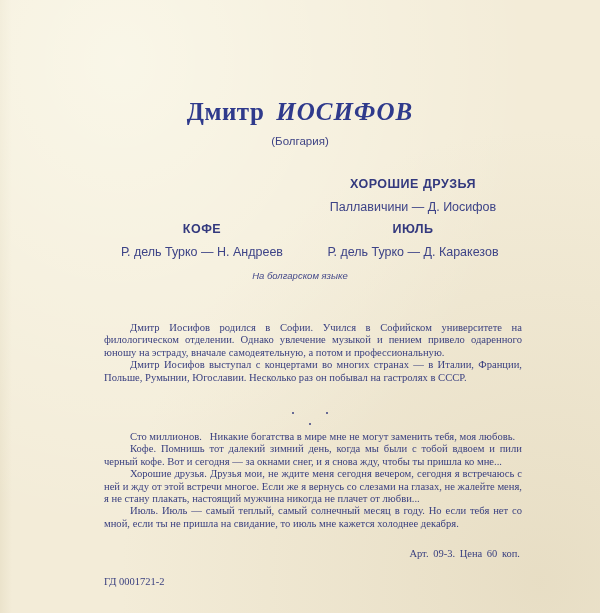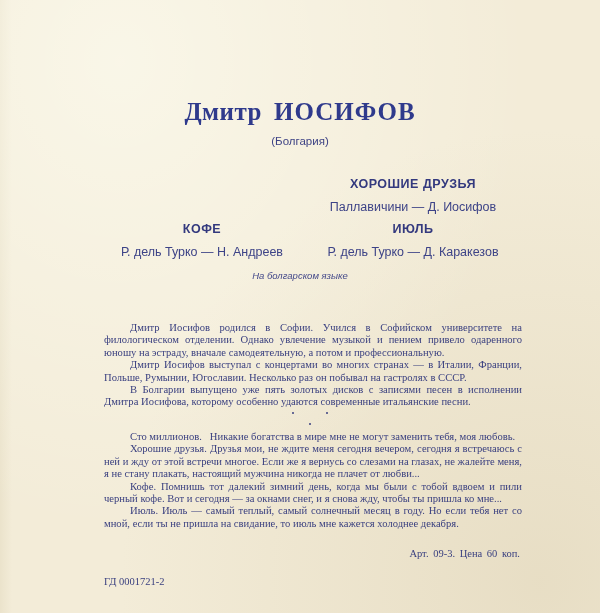--- a/index.html
+++ b/index.html
@@ -12,21 +12,21 @@
         linear-gradient(90deg, rgba(220,210,180,0.35) 0px, rgba(220,210,180,0) 12px);
       position: relative;
       font-family: "Liberation Serif", "DejaVu Serif", serif;
       color: #3a3f78;
     }
     .page { position: absolute; left: 0; top: 0; width: 600px; height: 613px; }
     .title {
       position: absolute; top: 98px; left: 0; width: 600px; text-align: center;
       font-size: 25px; font-weight: bold; color: #2f3a8c; letter-spacing: 0.5px;
     }
-    .title .last { letter-spacing: 1px; margin-left: 12px; }
+    .title .last { letter-spacing: 1px; margin-left: 12px; font-style: italic; }
     .country {
       position: absolute; top: 135px; left: 0; width: 600px; text-align: center;
       font-family: "Liberation Sans", "DejaVu Sans", sans-serif;
       font-size: 11.5px; color: #3e4385;
     }
     .song { position: absolute; text-align: center; width: 220px; }
     .song .name {
       font-family: "Liberation Sans", "DejaVu Sans", sans-serif;
       font-weight: bold; font-size: 12.5px; color: #33397e; letter-spacing: 0.5px;
     }
@@ -82,32 +82,31 @@
   <div class="song" style="top:222px; left:303px;">
     <div class="name">ИЮЛЬ</div>
     <div class="credit">Р. дель Турко — Д. Каракезов</div>
   </div>
 
   <div class="lang">На болгарском языке</div>
 
   <div class="bio">
     <p>Дмитр Иосифов родился в Софии. Учился в Софийском университете на филологическом отделении. Однако увлечение музыкой и пением привело одаренного юношу на эстраду, вначале самодеятельную, а потом и профессиональную.</p>
     <p>Дмитр Иосифов выступал с концертами во многих странах — в Италии, Франции, Польше, Румынии, Югославии. Несколько раз он побывал на гастролях в СССР.</p>
-    <p>В Болгарии выпущено уже пять золотых дисков с записями песен в исполнении Дмитра Иосифова, которому особенно удаются современные итальянские песни.</p>
   </div>
 
   <div class="dots">
     <span class="dot" style="left:292px; top:4px;"></span>
     <span class="dot" style="left:326px; top:4px;"></span>
     <span class="dot" style="left:309px; top:15px;"></span>
   </div>
 
   <div class="lyrics">
     <p><span class="lt">Сто миллионов.</span>&nbsp;&nbsp;&nbsp;<span>Никакие богатства в мире мне не могут заменить тебя, моя любовь.</span></p>
+    <p><span class="lt">Кофе.</span> <span>Помнишь тот далекий зимний день, когда мы были с тобой вдвоем и пили черный кофе. Вот и сегодня — за окнами снег, и я снова жду, чтобы ты пришла ко мне...</span></p>
     <p><span class="lt">Хорошие друзья.</span> <span>Друзья мои, не ждите меня сегодня вечером, сегодня я встречаюсь с ней и жду от этой встречи многое. Если же я вернусь со слезами на глазах, не жалейте меня, я не стану плакать, настоящий мужчина никогда не плачет от любви...</span></p>
-    <p><span class="lt">Кофе.</span> <span>Помнишь тот далекий зимний день, когда мы были с тобой вдвоем и пили черный кофе. Вот и сегодня — за окнами снег, и я снова жду, чтобы ты пришла ко мне...</span></p>
     <p><span class="lt">Июль.</span> <span>Июль — самый теплый, самый солнечный месяц в году. Но если тебя нет со мной, если ты не пришла на свидание, то июль мне кажется холоднее декабря.</span></p>
   </div>
 
   <div class="footer-left">ГД 0001721-2</div>
   <div class="footer-right">Арт. 09-3. Цена 60 коп.</div>
 
 </div>
 
 </body></html>

